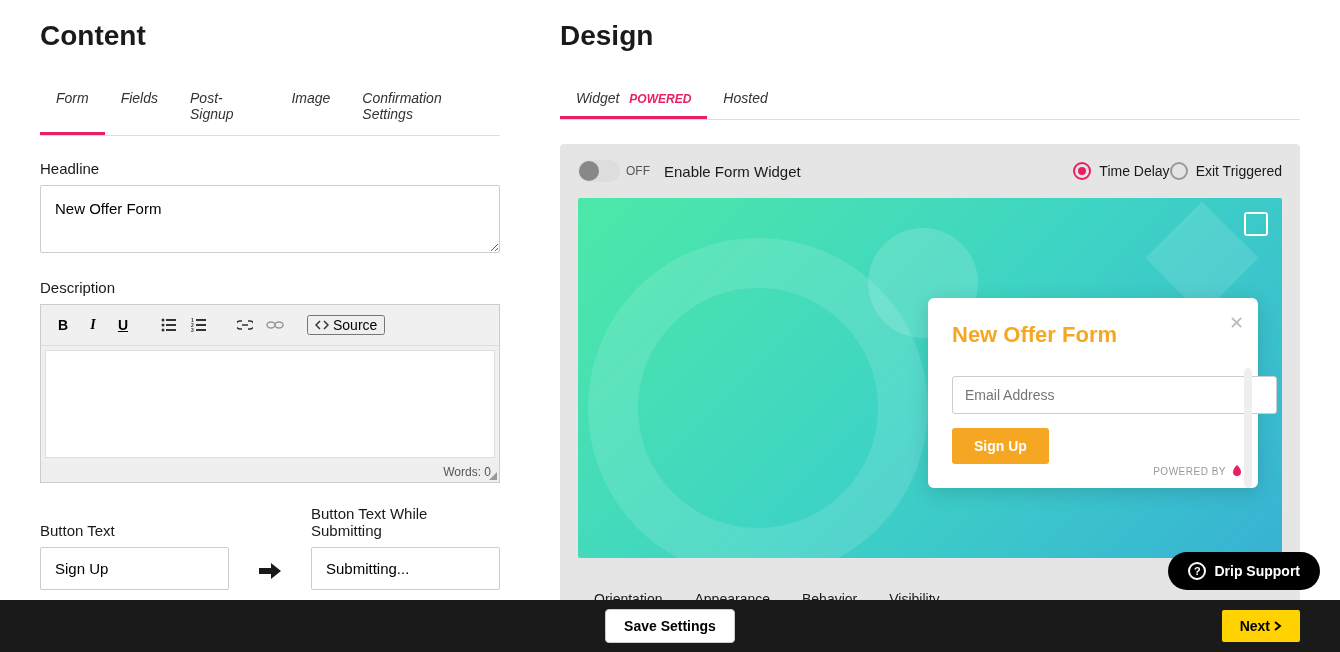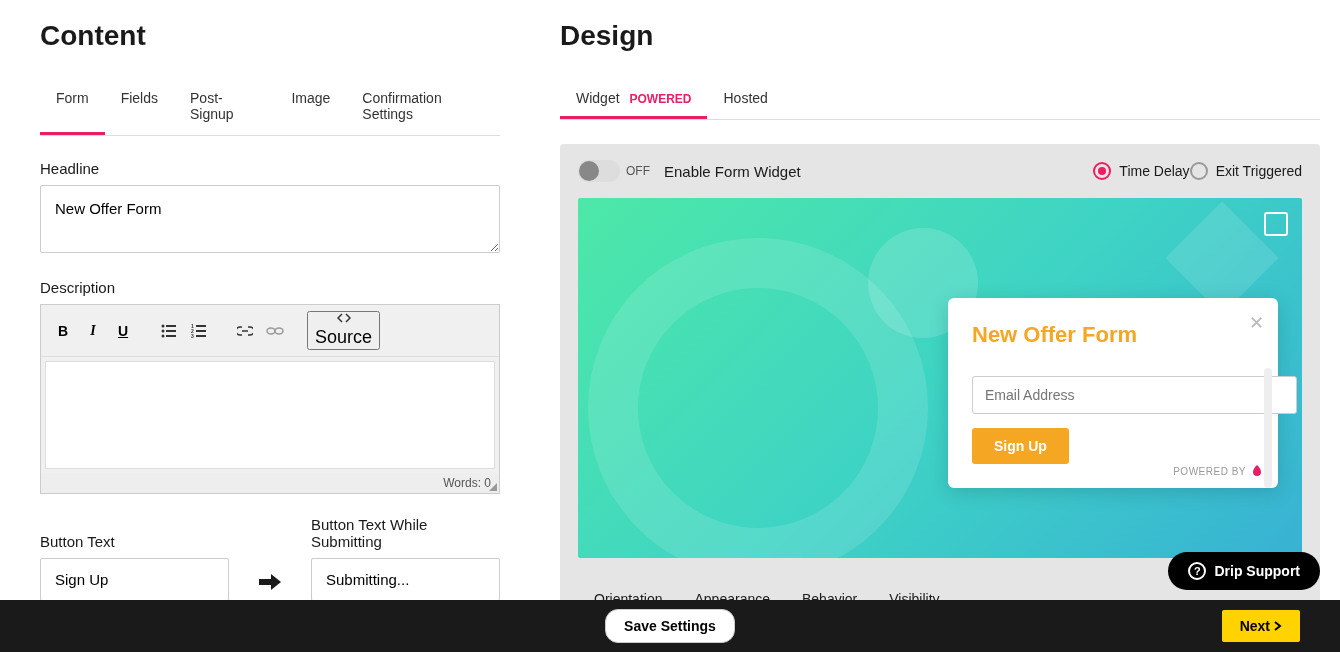--- a/index.html
+++ b/index.html
@@ -1,40 +1,40 @@
 <!DOCTYPE html>
 <html><head>
   <meta charset="utf-8">
   <style>
     * { box-sizing: border-box; margin: 0; padding: 0; }
     body { font-family: -apple-system, BlinkMacSystemFont, 'Segoe UI', Arial, sans-serif; background: #fff; color: #1a1a1a; width: 1340px; height: 652px; overflow: hidden; position: relative; }
     
-    .main-container { display: flex; gap: 60px; padding: 20px 20px 0 40px; height: 600px; }
+    .main-container { display: flex; gap: 60px; padding: 20px 40px 0 40px; height: 600px; }
     .left-panel { width: 460px; flex-shrink: 0; }
     .right-panel { flex: 1; }
     
     h1 { font-size: 28px; font-weight: 700; margin-bottom: 28px; }
     
     .tabs { display: flex; border-bottom: 1px solid #ddd; margin-bottom: 24px; }
-    .tab { padding: 10px 16px; font-size: 14px; cursor: pointer; color: #333; border-bottom: 3px solid transparent; }
+    .tab { padding: 10px 16px; font-size: 14px; cursor: pointer; color: #333; border-bottom: 3px solid transparent; font-style: italic; }
     .tab.active { border-bottom-color: #e91e63; font-weight: 500; }
     .tab-badge { color: #e91e63; font-size: 12px; font-weight: 600; margin-left: 6px; }
     
     .form-group { margin-bottom: 22px; }
     .form-label { display: block; font-size: 15px; margin-bottom: 8px; }
     
     .textarea { width: 100%; border: 1px solid #ccc; border-radius: 2px; padding: 14px; font-size: 15px; font-family: inherit; resize: vertical; height: 68px; }
     
     .editor-box { border: 1px solid #ccc; background: #f0f0f0; }
     .editor-toolbar { display: flex; align-items: center; padding: 6px 8px; gap: 2px; border-bottom: 1px solid #ddd; }
     .toolbar-btn { width: 28px; height: 28px; display: flex; align-items: center; justify-content: center; cursor: pointer; font-size: 14px; font-weight: bold; background: transparent; border: none; }
     .toolbar-btn.italic { font-style: italic; font-family: Georgia, serif; }
     .toolbar-btn.underline { text-decoration: underline; }
     .toolbar-sep { width: 14px; }
-    .toolbar-source { font-size: 18px; padding: 0 6px; cursor: pointer; display: flex; align-items: center; gap: 4px; flex-direction: column; }
+    .toolbar-source { font-size: 14px; padding: 0 6px; cursor: pointer; display: flex; align-items: center; gap: 4px; }
     .editor-body { background: #fff; margin: 4px; height: 108px; border: 1px solid #ddd; }
     .editor-footer { text-align: right; padding: 3px 8px; font-size: 12px; color: #555; background: #eee; position: relative; }
     .resize-handle { position: absolute; right: 2px; bottom: 2px; width: 0; height: 0; border-style: solid; border-width: 0 0 8px 8px; border-color: transparent transparent #999 transparent; }
     
     .button-text-row { display: flex; align-items: flex-end; gap: 28px; }
     .button-text-row .form-group { flex: 1; margin-bottom: 0; }
     .arrow-between { width: 26px; display: flex; align-items: center; justify-content: center; padding-bottom: 10px; }
     .text-input { width: 100%; border: 1px solid #ccc; padding: 12px 14px; font-size: 15px; font-family: inherit; border-radius: 2px; }
     
     .section-divider { border: none; border-top: 1px solid #ddd; margin-top: 28px; }
@@ -70,21 +70,21 @@
     .widget-button { background: #f5a623; color: #fff; border: none; padding: 10px 22px; font-size: 14px; font-weight: 600; border-radius: 3px; cursor: pointer; }
     .widget-scrollbar { position: absolute; right: 6px; top: 70px; width: 8px; height: 120px; background: #eee; border-radius: 4px; }
     .powered-by { position: absolute; bottom: 10px; right: 14px; font-size: 10px; color: #999; display: flex; align-items: center; gap: 4px; letter-spacing: 0.5px; }
     .drip-logo { width: 14px; height: 14px; }
     
     .design-subtabs { display: flex; padding: 0 18px; border-top: 1px solid #e5e5e5; }
     .subtab { padding: 14px 16px; font-size: 14px; cursor: pointer; border-bottom: 3px solid transparent; }
     .subtab.active { border-bottom-color: #e91e63; }
     
     .footer-bar { position: absolute; bottom: 0; left: 0; right: 0; height: 52px; background: #1a1a1a; display: flex; align-items: center; justify-content: center; }
-    .save-btn { background: #fff; border: 1px solid #ccc; padding: 8px 18px; font-size: 14px; font-weight: 600; cursor: pointer; border-radius: 13px; }
+    .save-btn { background: #fff; border: 1px solid #ccc; padding: 8px 18px; font-size: 14px; font-weight: 600; cursor: pointer; border-radius: 4px; }
     .next-btn { position: absolute; right: 40px; background: #ffd200; border: none; padding: 8px 18px; font-size: 14px; font-weight: 700; cursor: pointer; border-radius: 2px; display: flex; align-items: center; gap: 4px; }
     
     .support-pill { position: absolute; right: 20px; bottom: 62px; background: #000; color: #fff; padding: 10px 20px; border-radius: 22px; font-size: 14px; font-weight: 600; display: flex; align-items: center; gap: 8px; cursor: pointer; }
     .support-icon { width: 18px; height: 18px; border: 2px solid #fff; border-radius: 50%; display: flex; align-items: center; justify-content: center; font-size: 11px; }
   </style>
 </head>
 <body>
 
 <div class="main-container">
 

